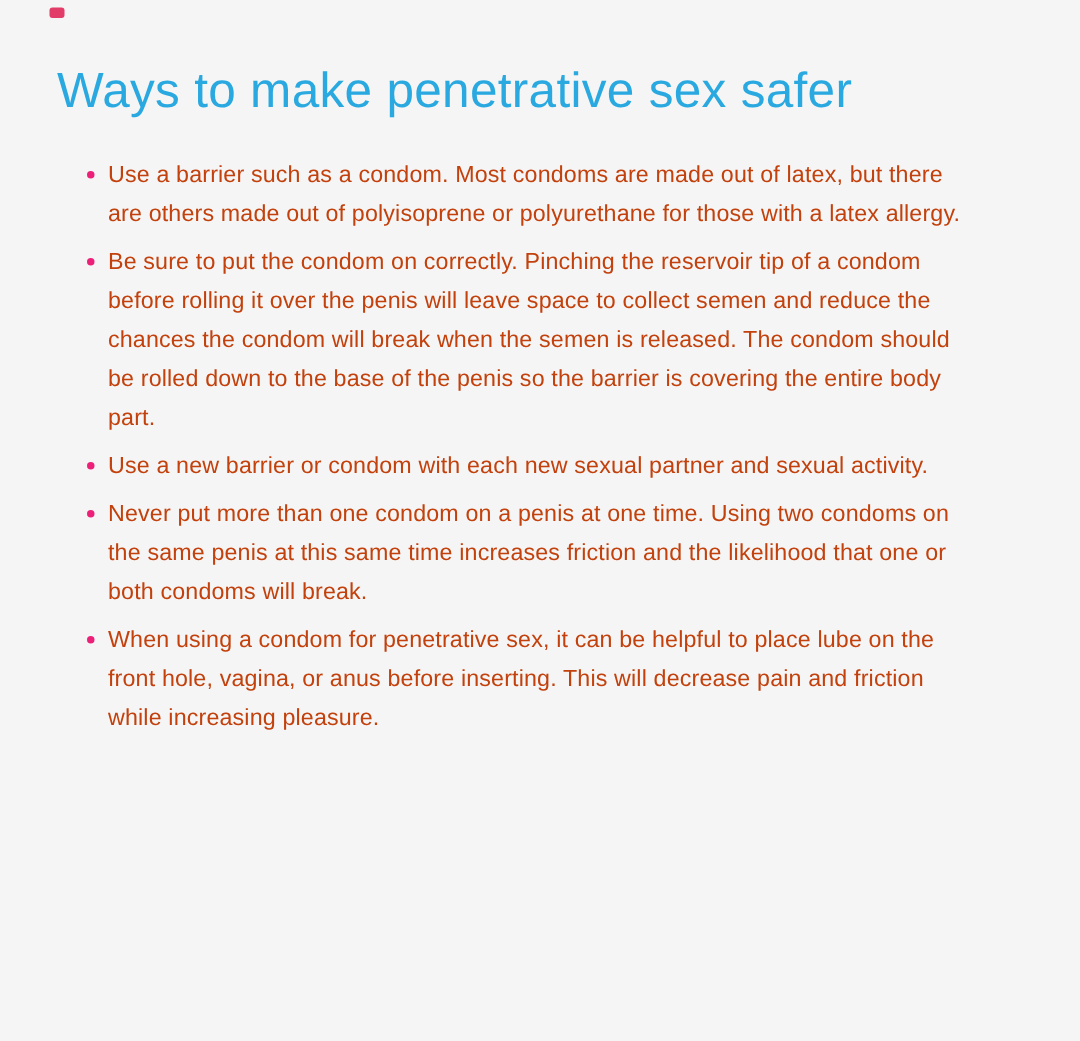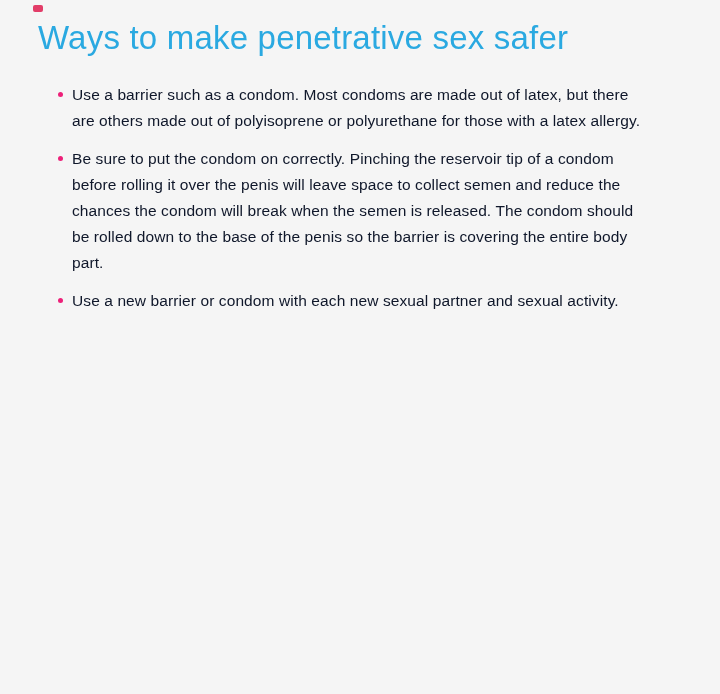--- a/index.html
+++ b/index.html
@@ -11,21 +11,21 @@
     height: 694px;
     background: #f5f5f5;
     font-family: "Liberation Sans", sans-serif;
   }
   .page {
     position: relative;
     box-sizing: border-box;
     width: 720px;
     height: 694px;
     background: #f5f5f5;
-    padding: 18px 50px 0 38px;
+    padding: 40px 50px 0 38px;
     overflow: hidden;
   }
   .corner-mark {
     position: absolute;
     left: 33px;
     top: 5px;
     width: 10px;
     height: 7px;
     border-radius: 2px;
     background: #e23d68;
@@ -40,22 +40,22 @@
   }
   ul.tips-list {
     list-style: none;
     margin: 0;
     padding: 0 0 0 20px;
     width: 614px;
   }
   ul.tips-list li {
     display: flex;
     align-items: flex-start;
-    margin: 12px 0 6px 0;
-    color: #0f172a;
+    margin: 0 0 6px 0;
+    color: #c2410c;
     font-size: 15.5px;
     line-height: 26px;
   }
   .bullet-dot {
     flex: 0 0 auto;
     width: 5px;
     height: 5px;
     margin: 10px 9px 0 0;
     border-radius: 50%;
     background: #ed2079;
@@ -83,16 +83,24 @@
         <span class="bullet-dot"></span>
         <span class="item-text">Be sure to put the condom on correctly. Pinching the reservoir tip of a condom before rolling it over the penis will leave space to collect semen and reduce the chances the condom will break when the semen is released. The condom should be rolled down to the base of the penis so the barrier is covering the entire body part.</span>
       </li>
 
       <li>
         <span class="bullet-dot"></span>
         <span class="item-text">Use a new barrier or condom with each new sexual partner and sexual activity.</span>
       </li>
 
 
+      <li>
+        <span class="bullet-dot"></span>
+        <span class="item-text">Never put more than one condom on a penis at one time. Using two condoms on the same penis at this same time increases friction and the likelihood that one or both condoms will break.</span>
+      </li>
 
 
+      <li>
+        <span class="bullet-dot"></span>
+        <span class="item-text">When using a condom for penetrative sex, it can be helpful to place lube on the front hole, vagina, or anus before inserting. This will decrease pain and friction while increasing pleasure.</span>
+      </li>
     </ul>
 </div>
 
 </body></html>

